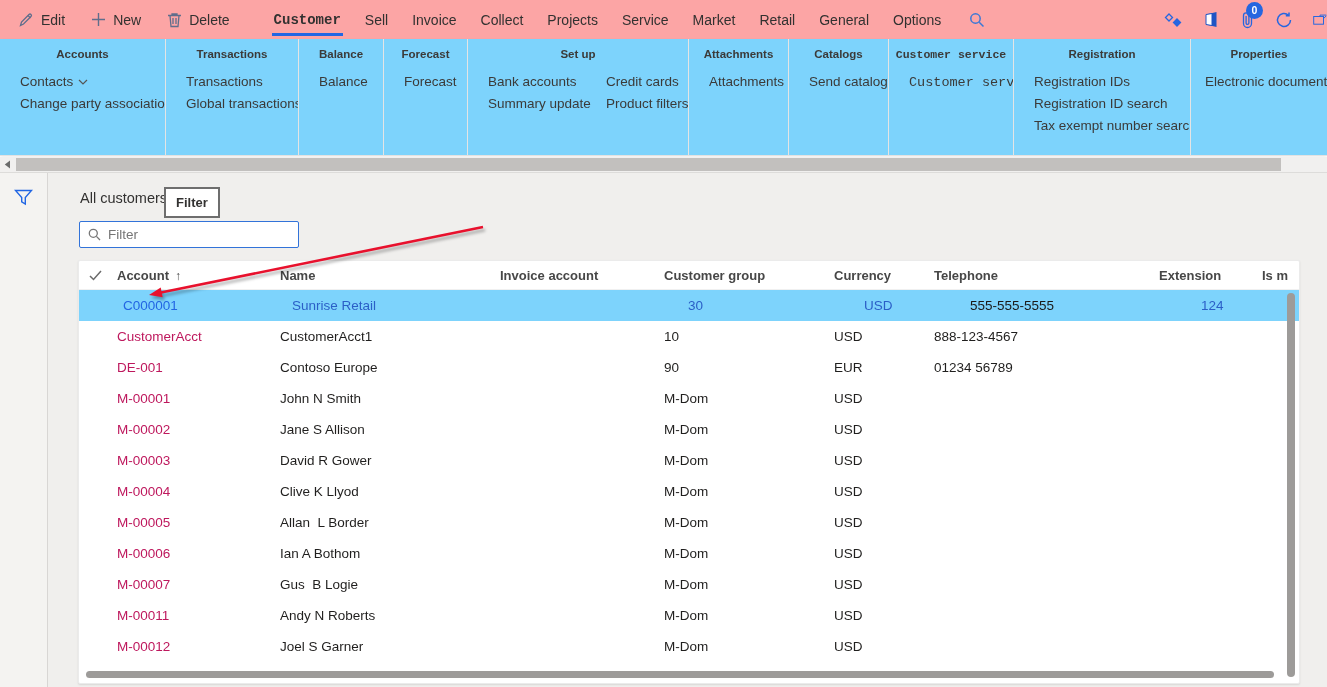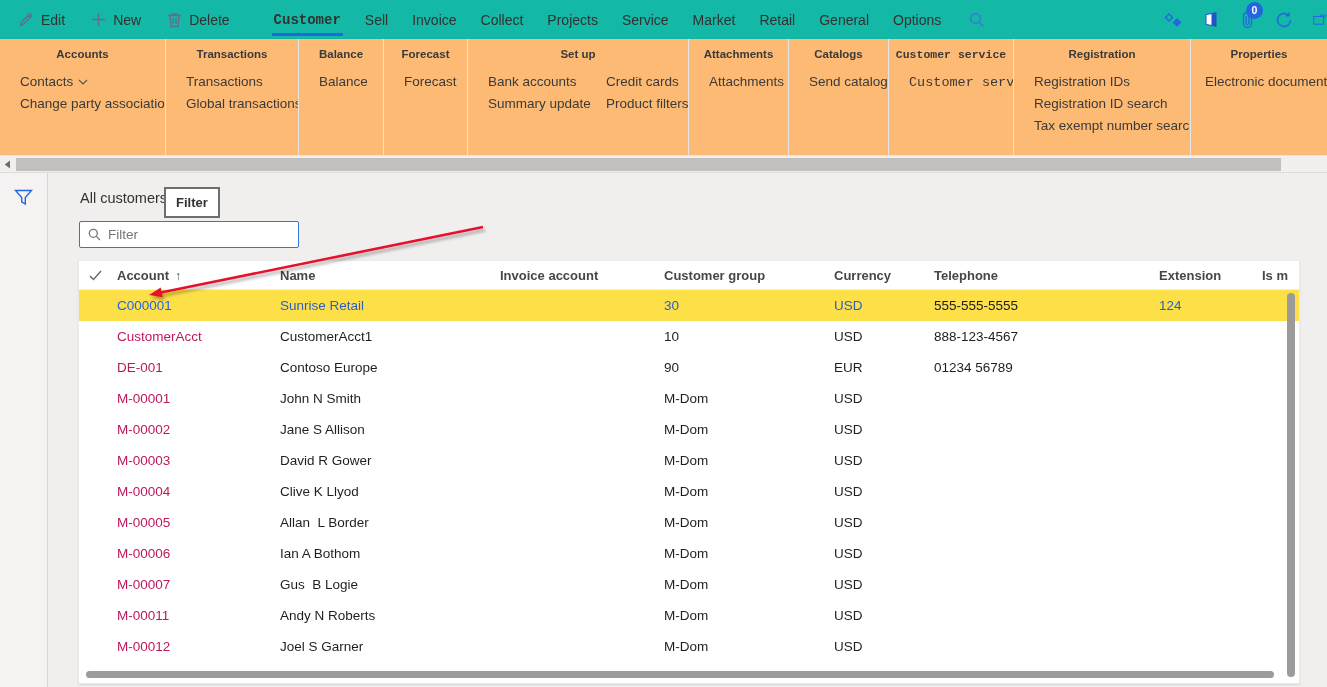--- a/index.html
+++ b/index.html
@@ -2,34 +2,34 @@
 <html><head>
 <meta charset="utf-8">
 <style>
   * { margin:0; padding:0; box-sizing:border-box; }
   html,body { background:#fff; }
   #app {
     position:relative; width:1327px; height:687px; overflow:hidden;
     font-family:"Liberation Sans", sans-serif; color:#323130; background:#fff;
   }
   
-  #action-pane { position:absolute; top:0; left:0; right:0; height:39px; background:#14b8a6; display:flex; align-items:stretch; }
+  #action-pane { position:absolute; top:0; left:0; right:0; height:39px; background:#fca5a5; display:flex; align-items:stretch; }
   .ap-left { display:flex; align-items:center; padding-left:18px; }
   .ap-btn { display:flex; align-items:center; gap:7px; font-size:14px; color:#323130; margin-right:26px; cursor:pointer; white-space:nowrap; }
   .ap-btn svg { display:block; }
   .tabs { display:flex; align-items:stretch; margin-left:6px; }
   .tab { position:relative; display:flex; align-items:center; padding:0 12px; font-size:14px; color:#323130; cursor:pointer; white-space:nowrap; }
   .tab.active { font-weight:700;font-family:Liberation Mono, monospace; }
   .tab.active::after { content:""; position:absolute; left:10px; right:10px; bottom:3px; height:3px; background:#2266e3; }
   .ap-search { display:flex; align-items:center; margin-left:16px; cursor:pointer; }
   .ap-right { position:absolute; right:0; top:0; height:39px; display:flex; align-items:center; gap:20px; padding-right:0; }
   .ap-icon { position:relative; display:flex; align-items:center; cursor:pointer; }
   .badge { position:absolute; top:-9px; right:-8px; min-width:17px; height:17px; border-radius:9px; background:#2566e0; color:#fff; font-size:10.5px; font-weight:700; display:flex; align-items:center; justify-content:center; padding:0 4px; }
   
-  #ribbon { position:absolute; top:39px; left:0; right:0; height:117px; background:#fdba74; display:flex; border-bottom:1px solid #e2e2e2; box-shadow:0 2px 4px rgba(0,0,0,0.07); }
+  #ribbon { position:absolute; top:39px; left:0; right:0; height:117px; background:#7dd3fc; display:flex; border-bottom:1px solid #e2e2e2; box-shadow:0 2px 4px rgba(0,0,0,0.07); }
   .rgroup { padding-top:9px; border-left:1px solid #e4e4e4; overflow:hidden; flex:none; }
   .rgroup:first-child { border-left:none; }
   .rtitle { text-align:center; font-size:11.5px; font-weight:700; color:#3b3a39; margin-bottom:11px; white-space:nowrap; }
   .ritem { display:flex; align-items:center; gap:5px; font-size:13.5px; color:#3b3a39; line-height:22px; padding-left:20px; white-space:nowrap; cursor:pointer; }
   .rcols { display:flex; }
   .rcols .rcol { flex:none; }
   .g-accounts{width:165px;} .g-transactions{width:133px;} .g-balance{width:85px;} .g-forecast{width:84px;}
   .g-setup{width:221px;} .g-attachments{width:100px;} .g-catalogs{width:100px;} .g-custsvc{width:125px;font-family:Liberation Mono, monospace;}
   .g-registration{width:177px;} .g-properties{flex:1 1 auto;}
   .g-setup .rcol:first-child{width:118px;}
@@ -50,21 +50,21 @@
   
   #grid-card { position:absolute; left:78px; top:87px; width:1222px; bottom:3px; background:#fff; border:1px solid #ebebeb; border-radius:2px; box-shadow:0 1px 2px rgba(0,0,0,0.10); overflow:hidden; }
   .grid-row, #grid-header { display:grid; grid-template-columns:38px 163px 220px 164px 170px 100px 225px 103px 26px; align-items:center; }
   #grid-header { height:29px; border-bottom:1px solid #f0f0f0; font-size:13px; color:#474747; }
   #grid-header .hcell { white-space:nowrap; overflow:hidden;font-weight:bold; }
   .hcell-check { padding-left:10px; }
   .sort-arrow { font-size:12px; color:#474747; margin-left:6px; }
   .grid-row { height:31px; font-size:13.5px; color:#201f1e; cursor:pointer; }
   .grid-row .cell { white-space:pre; overflow:hidden; }
   .cell-account { color:#be185d; }
-  .grid-row.selected { background:#fde047; }
+  .grid-row.selected { background:#7dd3fc;gap:6px; }
   .grid-row.selected .cell { color:#2b5fc7; }
   .grid-row.selected .cell-account { color:#2266e3; }
   .grid-row.selected .cell-telephone { color:#1b1a19; }
   
   #vscroll { position:absolute; top:32px; bottom:6px; right:4px; width:8px; border-radius:4px; background:#9d9b99; cursor:grab; }
   #hscroll-bottom { position:absolute; left:7px; bottom:5px; height:7px; width:1188px; border-radius:4px; background:#9d9b99; cursor:grab; }
   
   #annotation-arrow { position:absolute; left:0; top:0; z-index:50; pointer-events:none; }
   svg { display:block; }
 </style>

